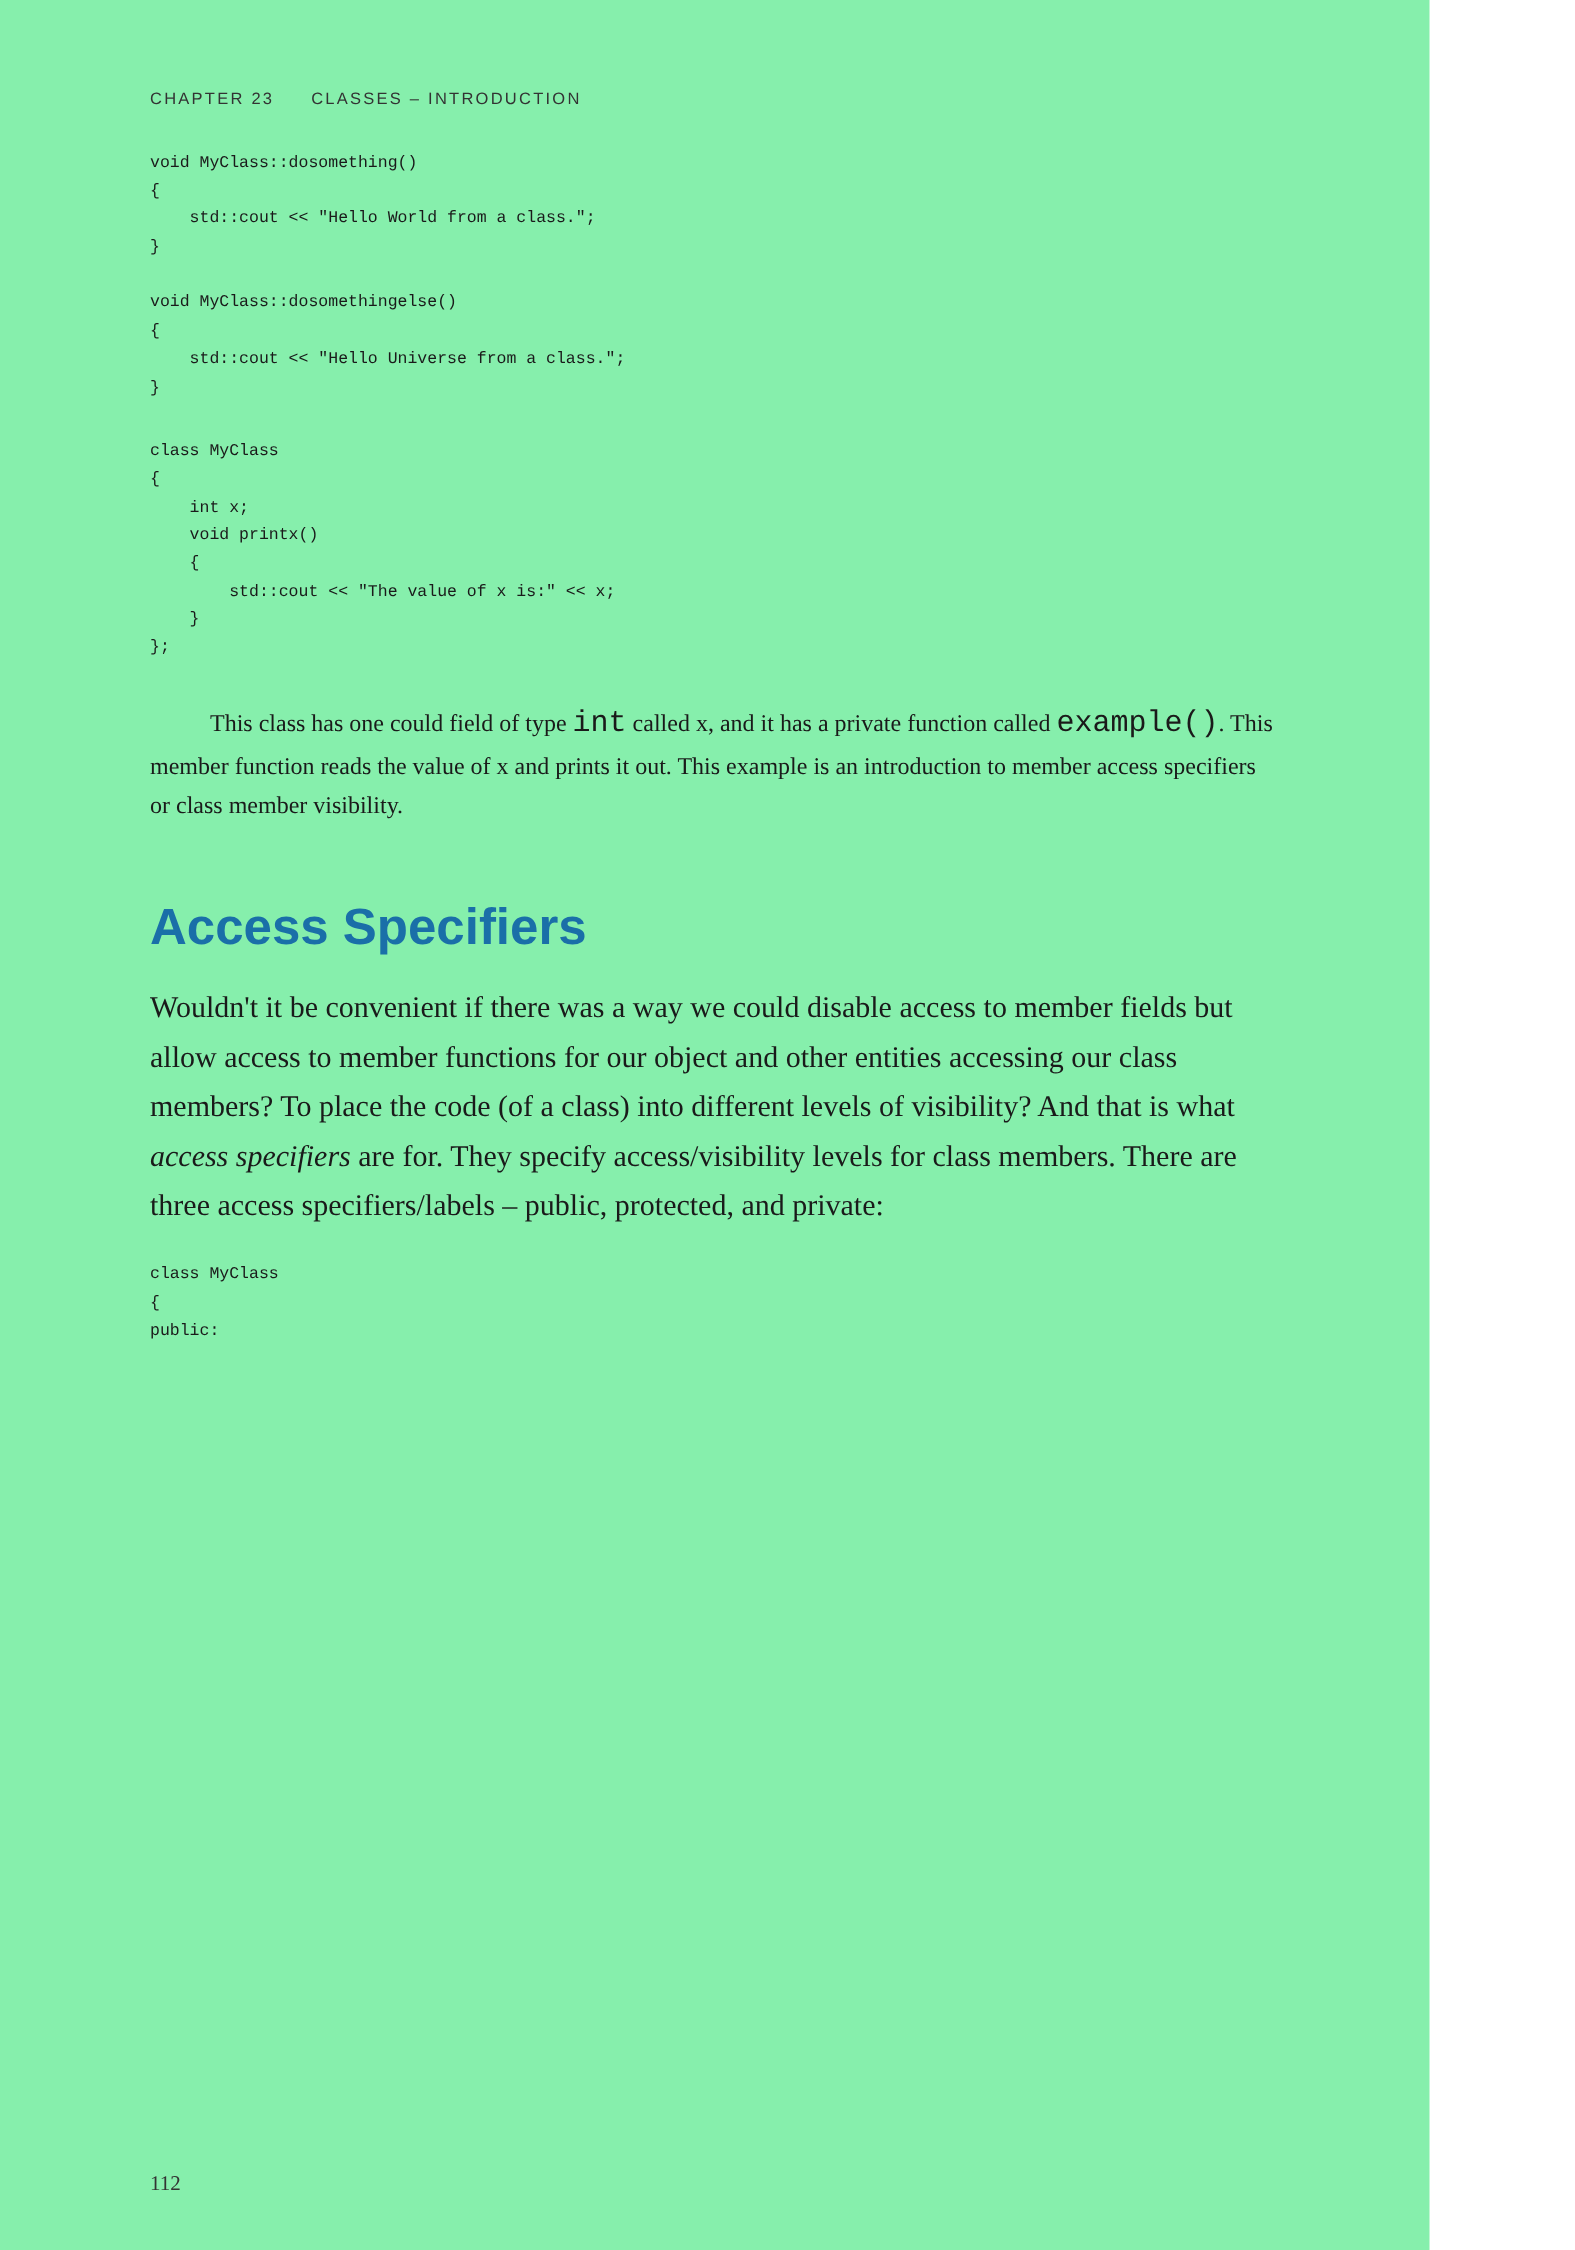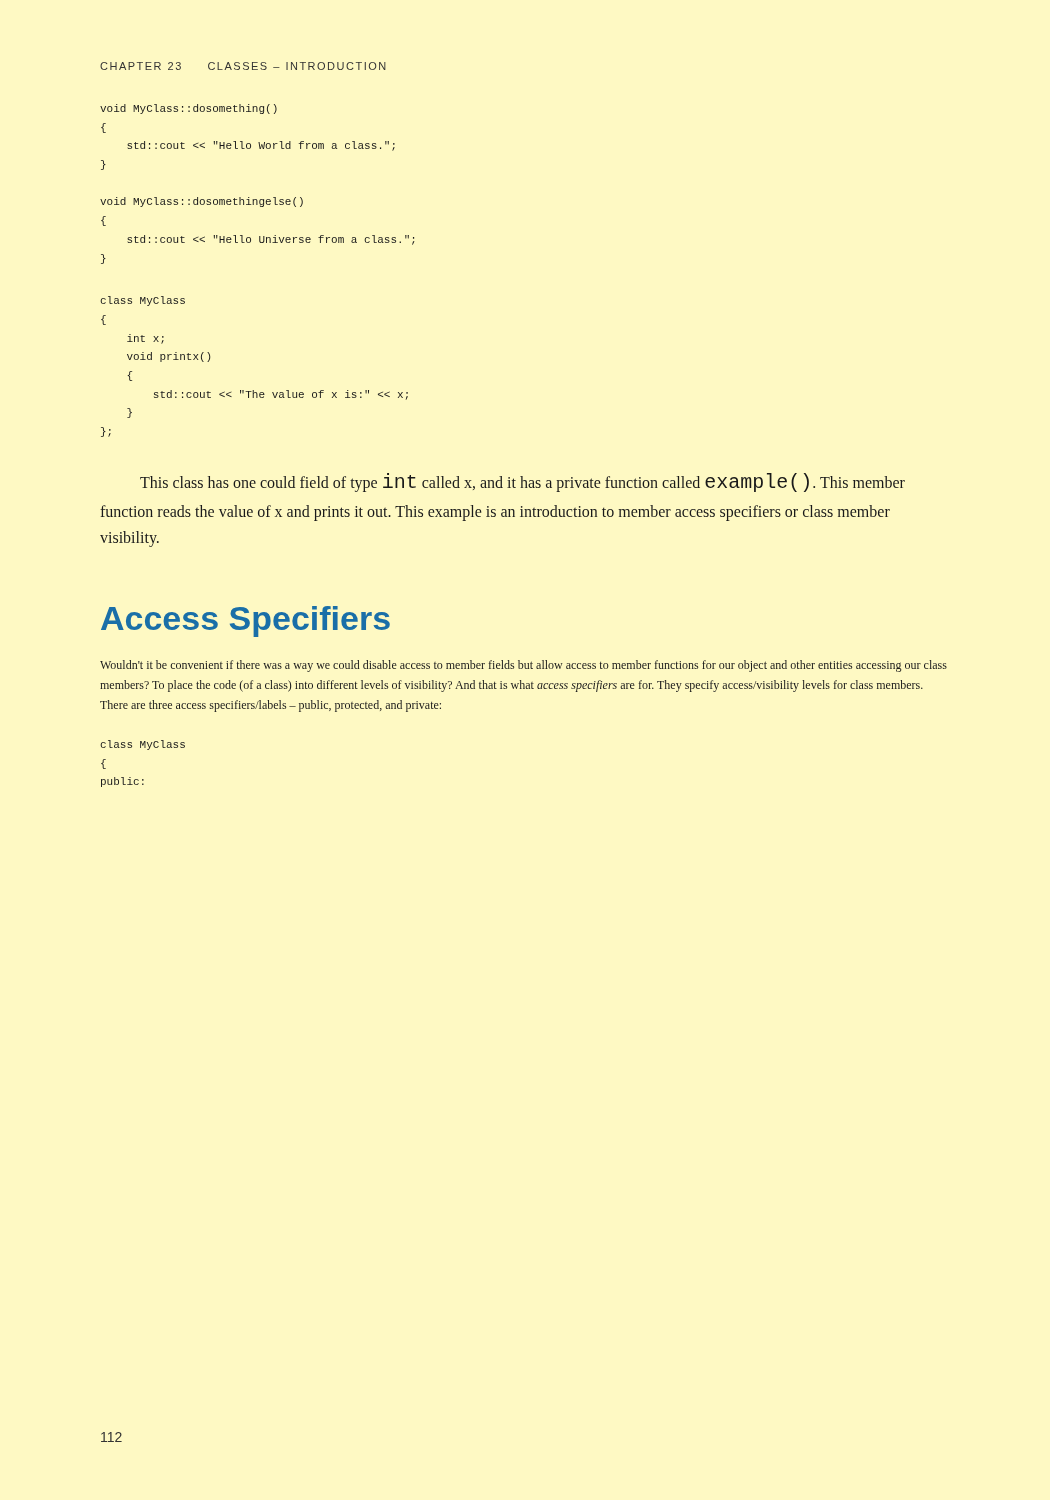--- a/index.html
+++ b/index.html
@@ -10,23 +10,23 @@
 
     body {
       background: #ffffff;
       font-family: Georgia, 'Times New Roman', serif;
       color: #1a1a1a;
       width: 1050px;
       min-height: 1500px;
     }
 
     .page {
-      width: 1050px;
+      width: 953px;
       min-height: 1500px;
-      background: #fef9c3;
+      background: #86efac;
       padding: 60px 100px 80px 100px;
       position: relative;
     }
 
     .chapter-header {
       font-family: Arial, Helvetica, sans-serif;
       font-size: 11px;
       letter-spacing: 1.5px;
       color: #333333;
       text-transform: uppercase;
@@ -51,21 +51,21 @@
       font-family: Georgia, 'Times New Roman', serif;
       font-size: 16px;
       line-height: 1.65;
       color: #1a1a1a;
       margin-bottom: 20px;
       text-indent: 40px;
     }
 
     .prose-noindent {
       font-family: Georgia, 'Times New Roman', serif;
-      font-size: 12px;
+      font-size: 20px;
       line-height: 1.65;
       color: #1a1a1a;
       margin-bottom: 20px;
     }
 
     code {
       font-family: 'Courier New', Courier, monospace;
       font-size: 20px;
     }
 
@@ -77,23 +77,23 @@
       font-family: Arial, Helvetica, sans-serif;
       font-size: 34px;
       font-weight: bold;
       color: #1a6fa8;
       margin-top: 48px;
       margin-bottom: 18px;
     }
 
     .page-number {
       position: absolute;
-      bottom: 55px;
+      bottom: 35px;
       left: 100px;
-      font-family: Liberation Sans, sans-serif;
+      font-family: Liberation Serif, serif;
       font-size: 14px;
       color: #333333;
     }
   </style>
 </head>
 <body>
 
 <div class="page">
 
   <div class="chapter-header">

